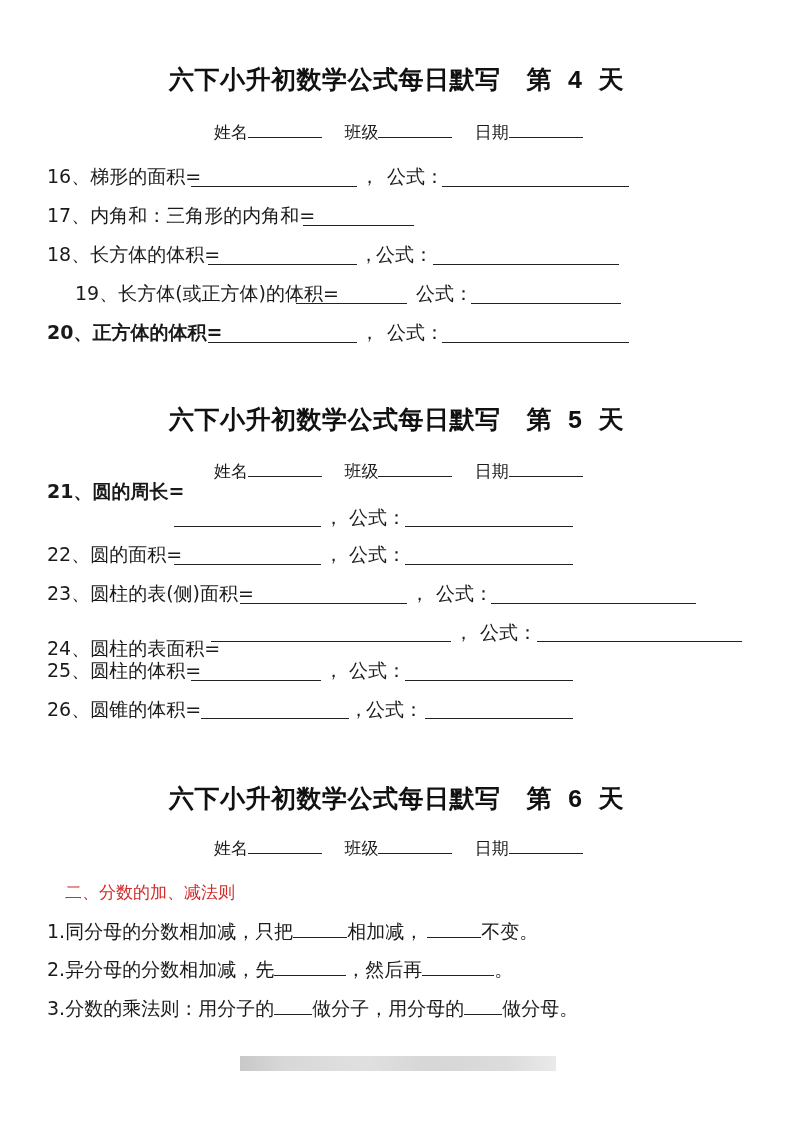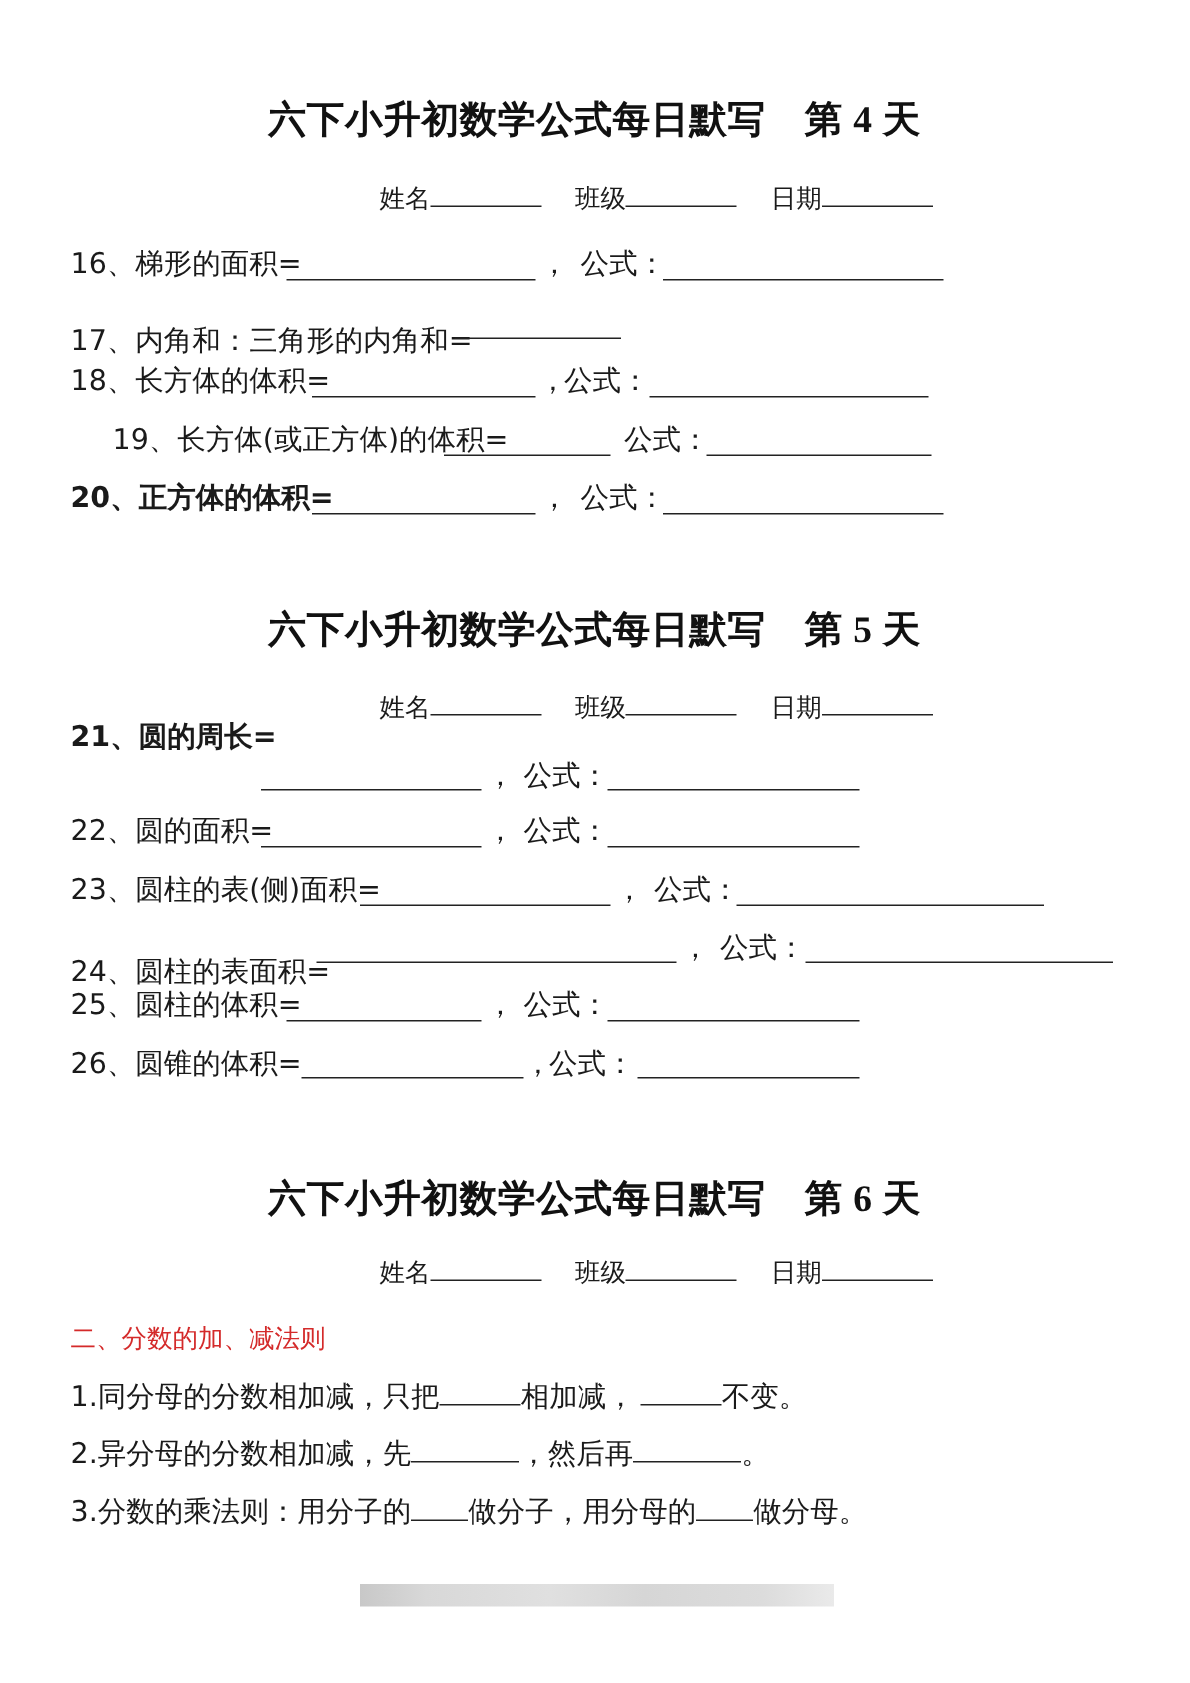--- a/index.html
+++ b/index.html
@@ -1,27 +1,27 @@
 <!DOCTYPE html>
 <html><head>
   <meta charset="utf-8">
   <style>
     html, body { margin: 0; padding: 0; background: #ffffff; }
     body { width: 793px; height: 1122px; position: relative; overflow: hidden;
            font-family: "DejaVu Sans", "Liberation Sans", sans-serif; color: #1a1a1a; }
     .title { position: absolute; left: 0; width: 793px; text-align: center;
-             font-family: Liberation Serif, serif; font-weight: bold;
+             font-family: Liberation Mono, monospace; font-weight: bold;
              font-size: 25px; letter-spacing: 0.5px; color: #111; }
     .title .day { margin-left: 26px; }
-    .meta { position: absolute; left: 214px; font-size: 17px; white-space: nowrap; margin-left: 39px; }
+    .meta { position: absolute; left: 214px; font-size: 17px; white-space: nowrap; }
     .meta .field { display: inline-block; margin-right: 17px; }
     .blank { display: inline-block; border-bottom: 1.2px solid #222; height: 17px; vertical-align: baseline; }
     .row { position: absolute; left: 47px; font-size: 19px; white-space: nowrap; line-height: 22px; }
     .line { position: absolute; height: 0; border-top: 1.2px solid #222; }
-    .section-head { position: absolute; left: 47px; font-size: 17px; color: #d42a2a; white-space: nowrap; }
+    .section-head { position: absolute; left: 65px; font-size: 17px; color: #d42a2a; white-space: nowrap; }
     .watermark { position: absolute; left: 240px; top: 1056px; width: 316px; height: 15px;
                  background: linear-gradient(90deg, #c8c8c8 0%, #d8d8d8 14%, #e0e0e0 40%, #d6d6d6 60%, #dcdcdc 85%, #eaeaea 100%); }
   </style>
 </head>
 <body>
 
 <div>
   <div class="title" style="top:63px;">
     <span>六下小升初数学公式每日默写</span><span class="day">第 4 天</span>
   </div>
@@ -30,21 +30,21 @@
     <span class="field"><span>班级</span><span class="blank" style="width:74px;"></span></span>
     <span class="field"><span>日期</span><span class="blank" style="width:74px;"></span></span>
   </div>
 
   <div class="row" style="top:165px;"><span>16、梯形的面积=</span></div>
   <div class="line" style="top:186px;left:191px;width:166px;"></div>
   <div class="row" style="top:165px;left:360px;"><span>，</span></div>
   <div class="row" style="top:165px;left:387px;"><span>公式：</span></div>
   <div class="line" style="top:186px;left:442px;width:187px;"></div>
 
-  <div class="row" style="top:216px;text-align:right;"><span>17、内角和：三角形的内角和=</span></div>
+  <div class="row" style="top:204px;text-align:right;"><span>17、内角和：三角形的内角和=</span></div>
   <div class="line" style="top:225px;left:303px;width:111px;"></div>
 
   <div class="row" style="top:243px;"><span>18、长方体的体积=</span></div>
   <div class="line" style="top:264px;left:208px;width:149px;"></div>
   <div class="row" style="top:243px;left:359px;"><span>，</span></div>
   <div class="row" style="top:243px;left:376px;"><span>公式：</span></div>
   <div class="line" style="top:264px;left:433px;width:186px;"></div>
 
   <div class="row" style="top:282px;margin-left:28px;"><span>19、长方体(或正方体)的体积=</span></div>
   <div class="line" style="top:303px;left:296px;width:111px;"></div>

